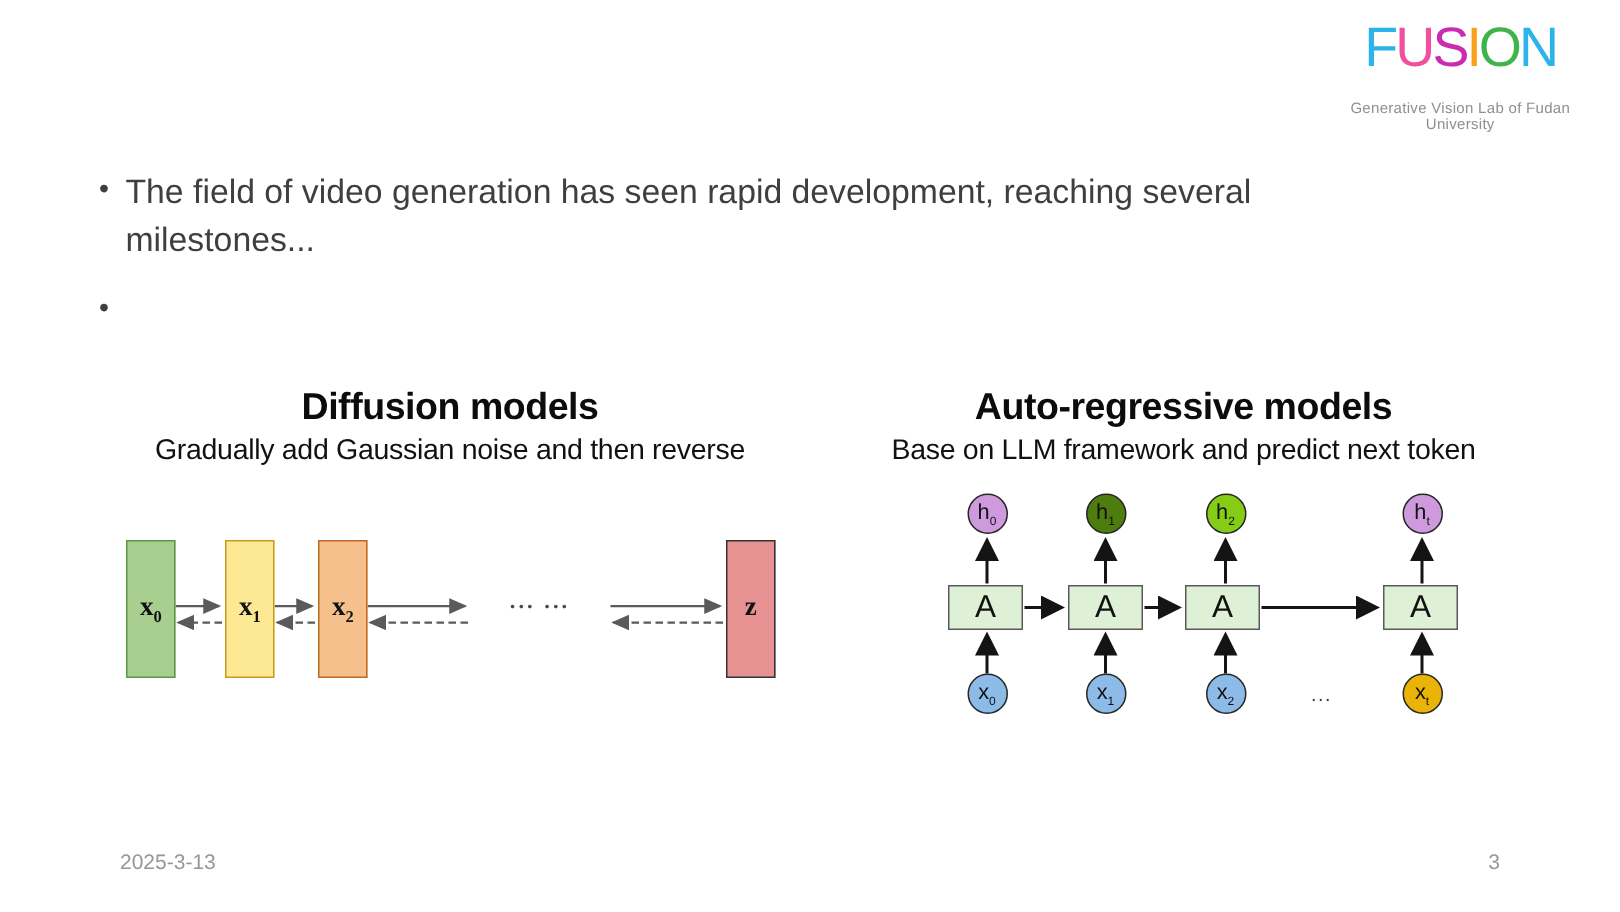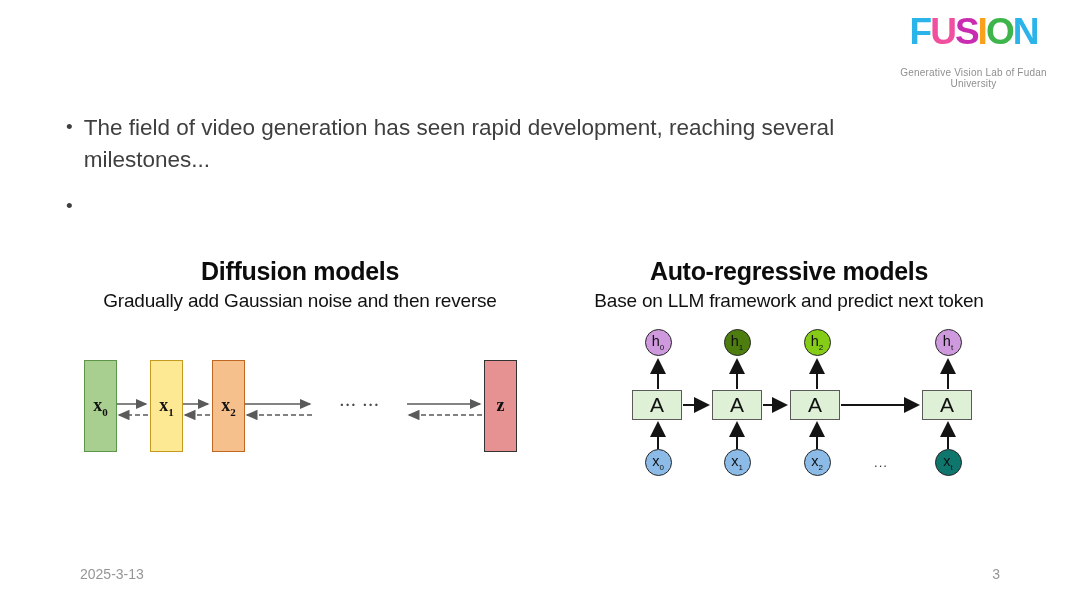--- a/index.html
+++ b/index.html
@@ -29,21 +29,21 @@
   
   .logo {
     position: absolute;
     right: 14px;
     top: 12px;
     width: 185px;
     text-align: center;
   }
   .logo-letters {
     font-size: 37px;
-    font-weight: bold;
+    font-weight: normal;
     letter-spacing: -2px;
     line-height: 1.1;
     text-align: center;
   }
   .logo-tagline {
     font-size: 10px;
     color: #8f8f8f;
     margin-top: 14px;
     letter-spacing: 0.2px;
   }
@@ -275,21 +275,21 @@
 
     <div class="ar-circle xrow" style="left: 44.5px; background-color: rgb(140, 187, 232);">
         <span><span>x</span><sub>0</sub></span>
       </div>
     <div class="ar-circle xrow" style="left: 123.5px; background-color: rgb(140, 187, 232);">
         <span><span>x</span><sub>1</sub></span>
       </div>
     <div class="ar-circle xrow" style="left: 203.5px; background-color: rgb(140, 187, 232);">
         <span><span>x</span><sub>2</sub></span>
       </div>
-    <div class="ar-circle xrow" style="left: 334.5px; background-color: #0f766e;">
+    <div class="ar-circle xrow" style="left: 334.5px; background-color: #eab308;">
         <span><span>x</span><sub>t</sub></span>
       </div>
 
     <div class="ar-dots">...</div>
   </div>
 
   <div class="footer-date">2025-3-13</div>
   <div class="footer-page">3</div>
 
 </div>

